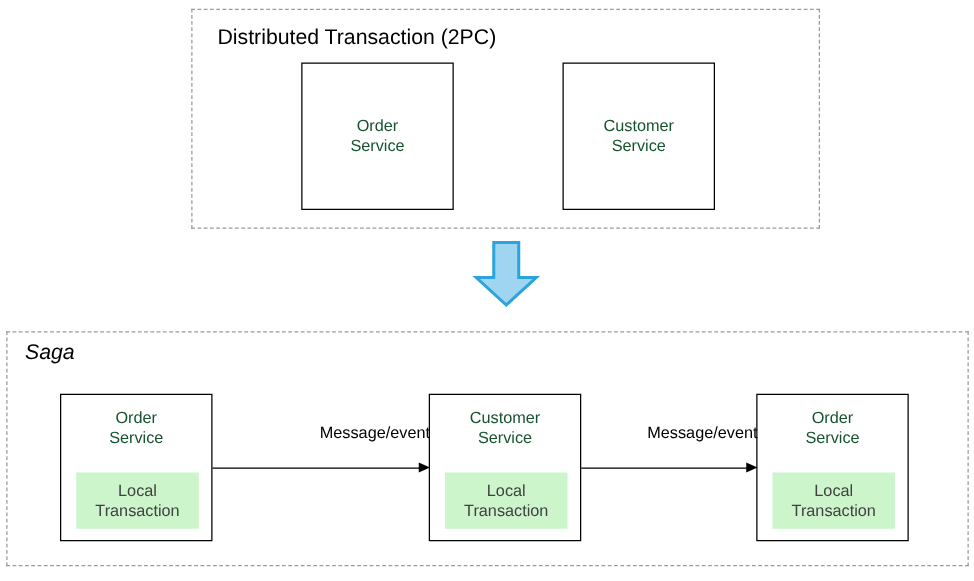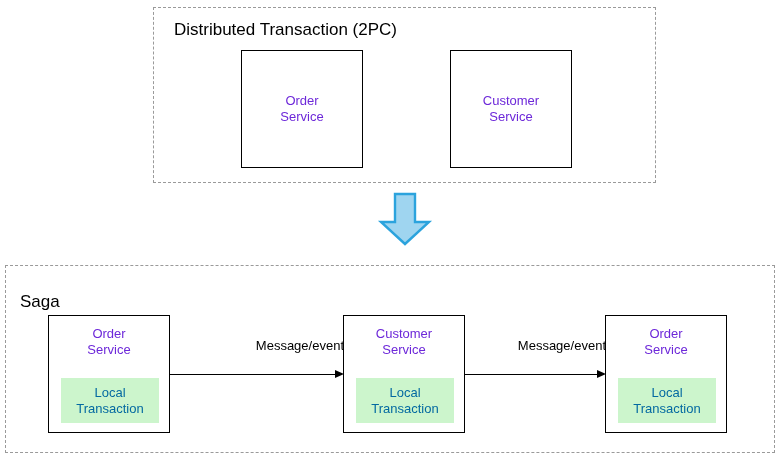--- a/index.html
+++ b/index.html
@@ -49,39 +49,40 @@
     line-height: 20px;
     color: #000000;
     white-space: nowrap;
   }
   #group-2pc .group-title {
     left: 20px;
     top: 12px;
   }
   #group-saga .group-title {
     left: 14px;
-    top: 26px;
+    top: 6px;
+    font-style: italic;
   }
 
   
   .service-box {
     position: absolute;
     border: 1px solid #000000;
     background: #ffffff;
     box-sizing: border-box;
   }
   .service-name {
     position: absolute;
     left: 0;
     right: 0;
     text-align: center;
     font-size: 13px;
     line-height: 16px;
     white-space: pre-line;
-    color: #6d28d9;
+    color: #14532d;
   }
 
   
   #box-2pc-order {
     left: 241px;
     top: 50px;
     width: 122px;
     height: 118px;
   }
   #box-2pc-customer {
@@ -130,21 +131,21 @@
     display: flex;
     align-items: center;
     justify-content: center;
     box-sizing: border-box;
   }
   .local-txn-label {
     font-size: 13px;
     line-height: 16px;
     text-align: center;
     white-space: pre-line;
-    color: #0369a1;
+    color: #404040;
   }
 
   
   .connector {
     position: absolute;
     height: 2px;
   }
   .connector-line {
     position: absolute;
     left: 0;

